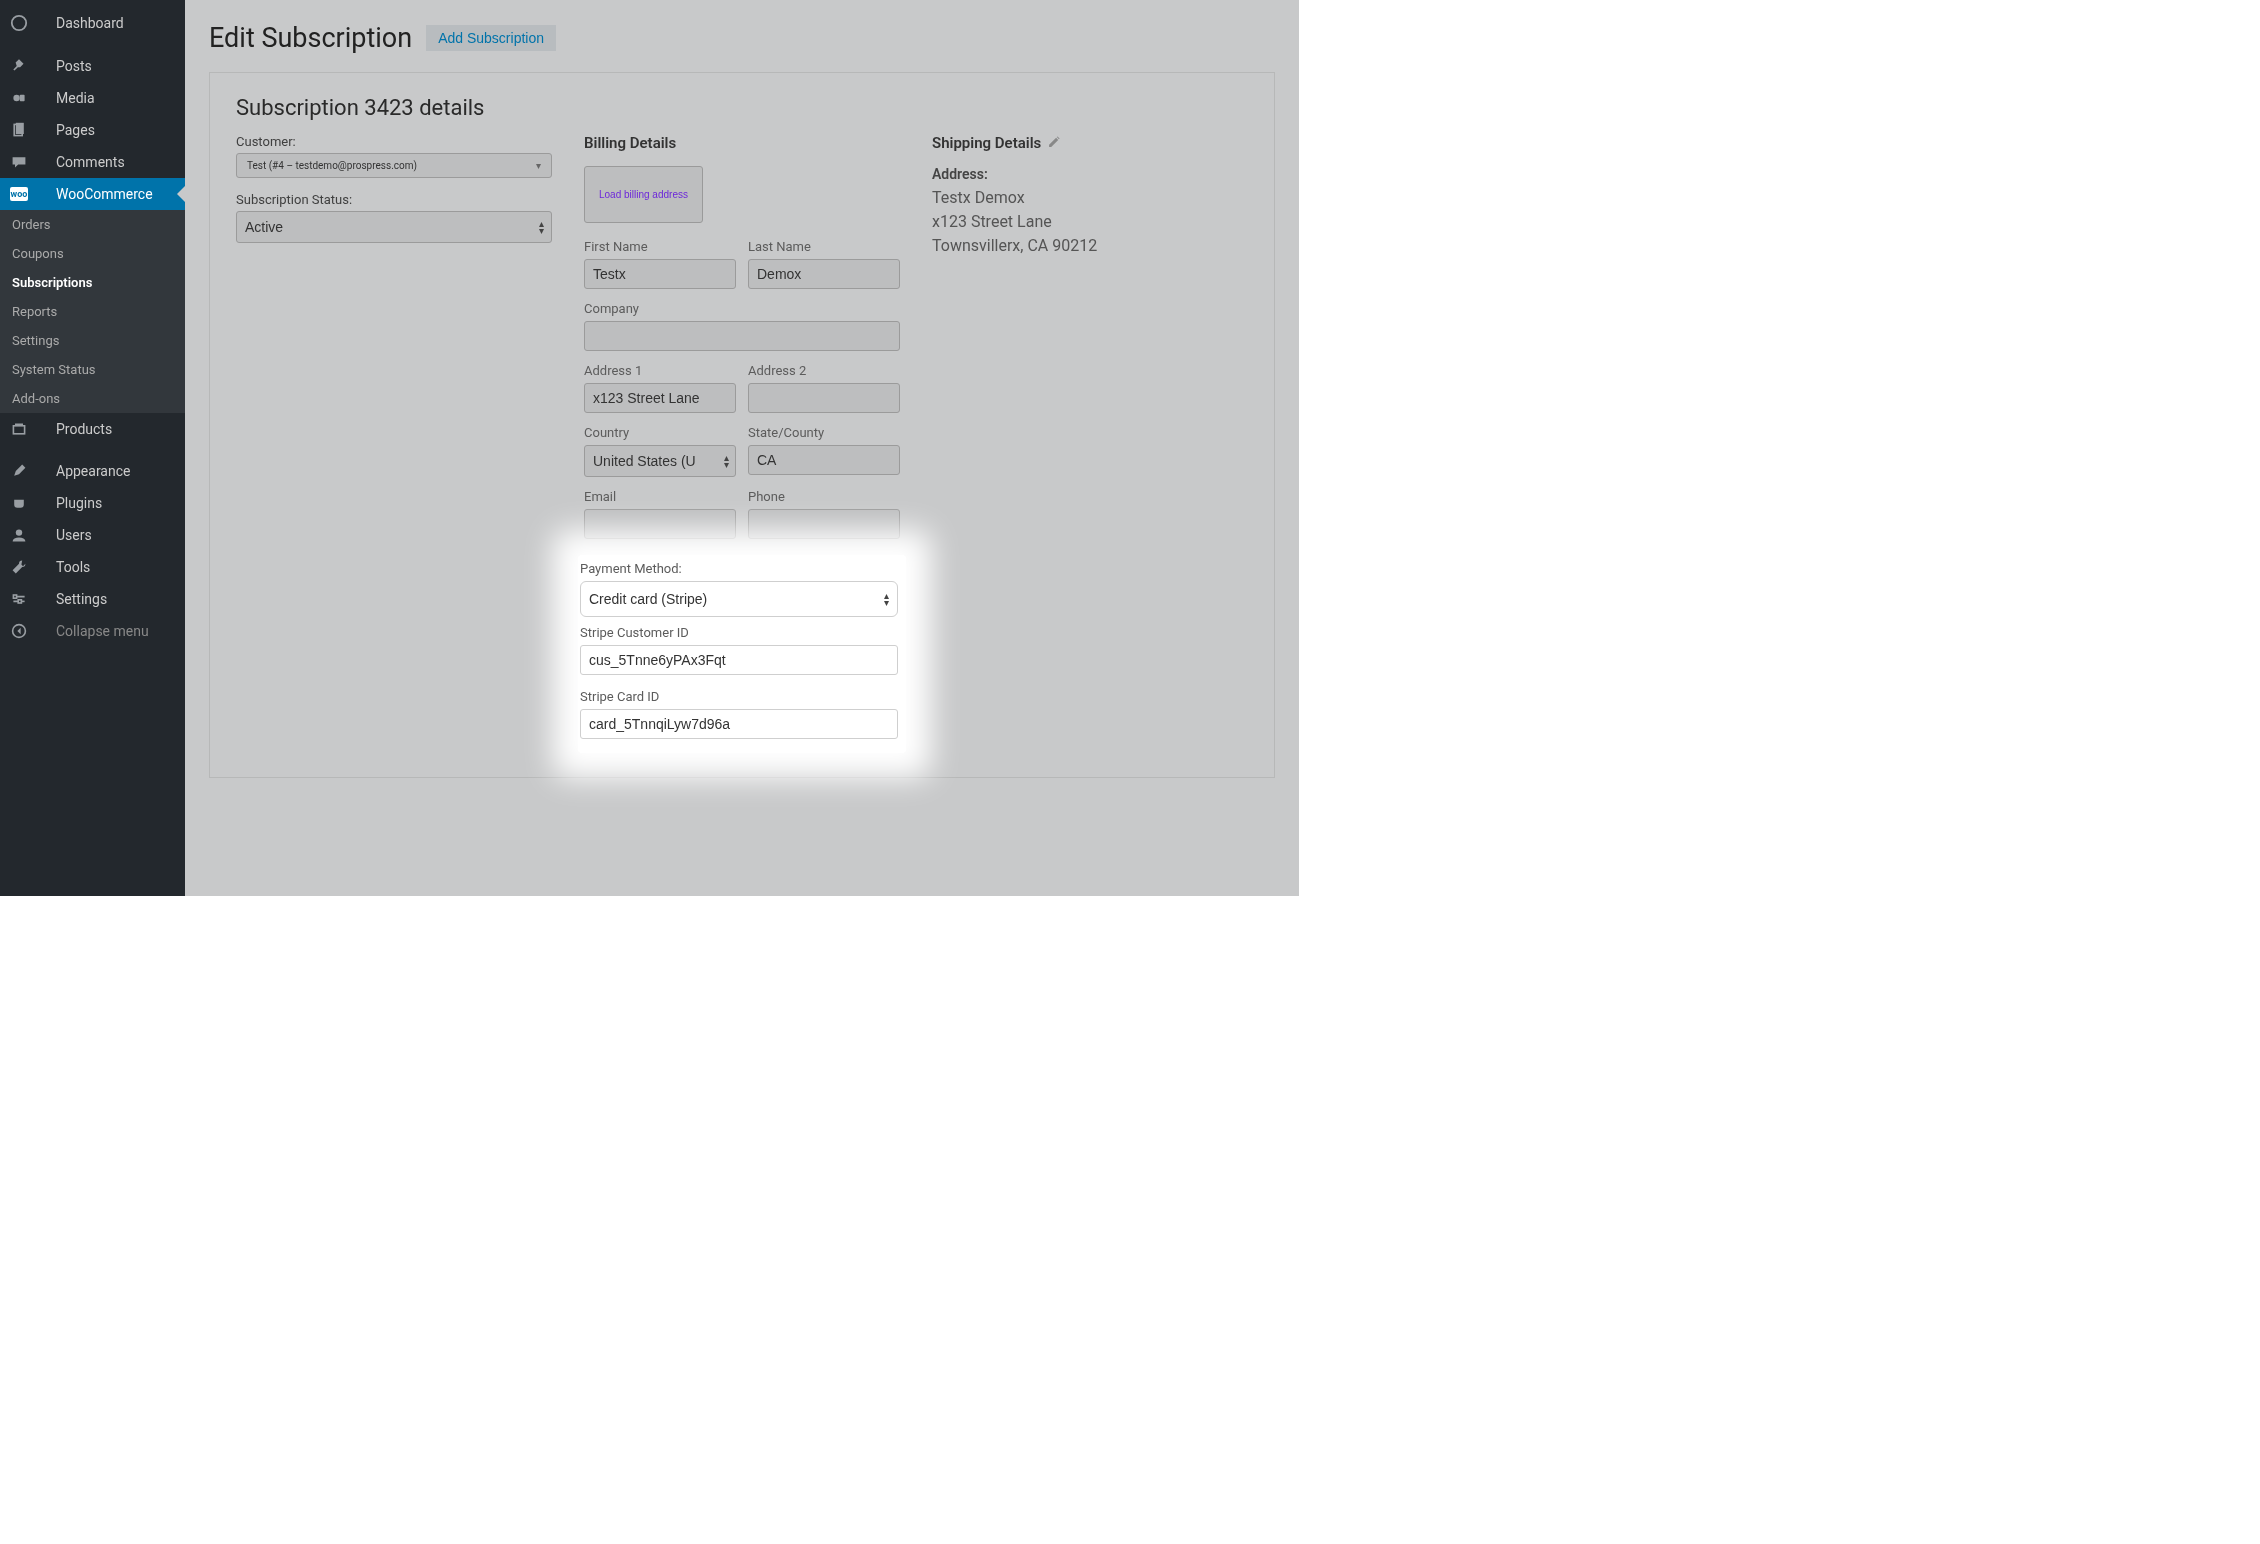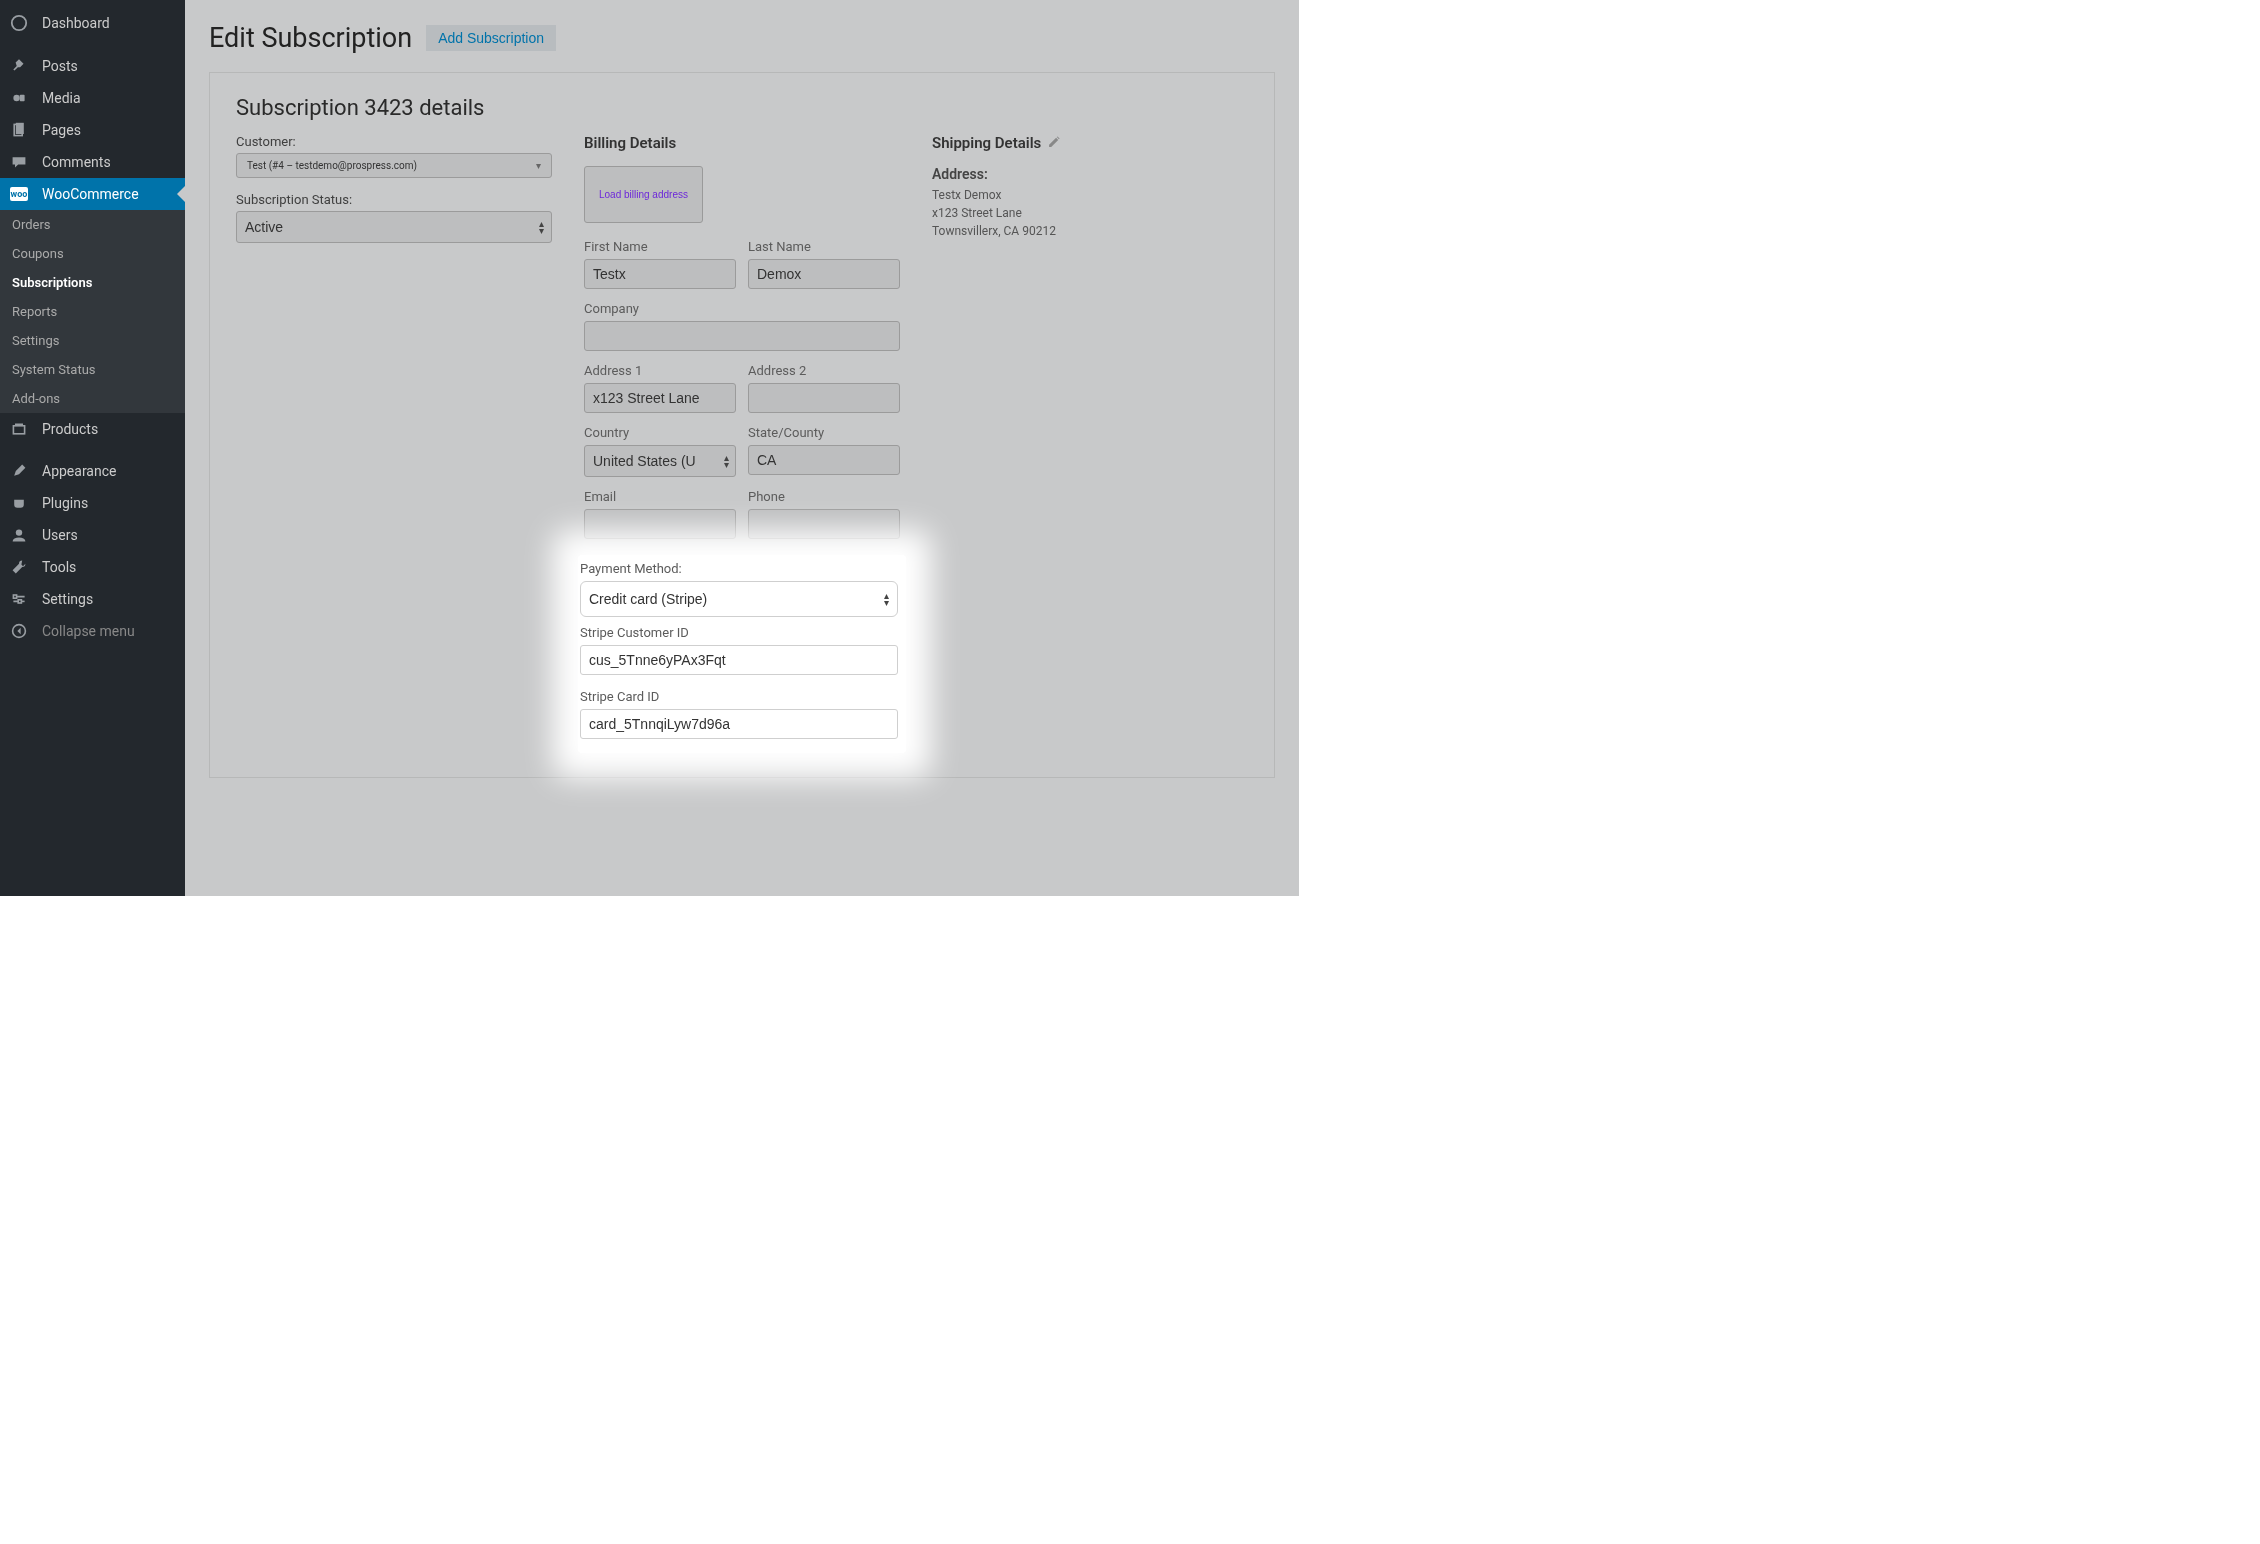--- a/index.html
+++ b/index.html
@@ -21,21 +21,21 @@
   color: #eee;
   flex-shrink: 0;
   padding-top: 6px;
 }
 .sidebar-item, .sidebar-sub {
   display: flex;
   align-items: center;
   padding: 8px 10px;
   color: #ccc;
   cursor: pointer;
-  gap: 14px;
+  gap: 28px;
   font-size: 14px;
 }
 .sidebar-item.active {
   background: #0073aa;
   color: #fff;
   position: relative;
 }
 .sidebar-item.active::after {
   content: '';
   position: absolute;
@@ -151,21 +151,21 @@
   z-index: 10;
 }
 .highlight-zone .txt-input, .highlight-zone .pm-select {
   background: #fff;
   border: 1px solid #cfcfcf;
 }
 .pm-wrap { position: relative; }
 .pm-wrap .arrows { position: absolute; right: 9px; top: 50%; transform: translateY(-50%); font-size: 10px; line-height: 7px; color: #444; pointer-events: none; }
 .pm-select { padding-right: 28px; appearance: none; height: 36px; border-radius: 6px; }
 
-.ship-addr { font-size: 12px; color: #555; line-height: 1.5; }
+.ship-addr { font-size: 16px; color: #555; line-height: 1.5; }
 .ship-title { font-size: 14px; font-weight: 600; color: #444; margin: 10px 0 4px 0; }
 .pencil { color: #888; font-size: 13px; }
 </style>
 </head>
 <body>
 
 <div class="sidebar">
   <div class="sidebar-item">
     <span class="sidebar-icon">
       <svg width="18" height="18" viewBox="0 0 20 20" fill="currentColor">

